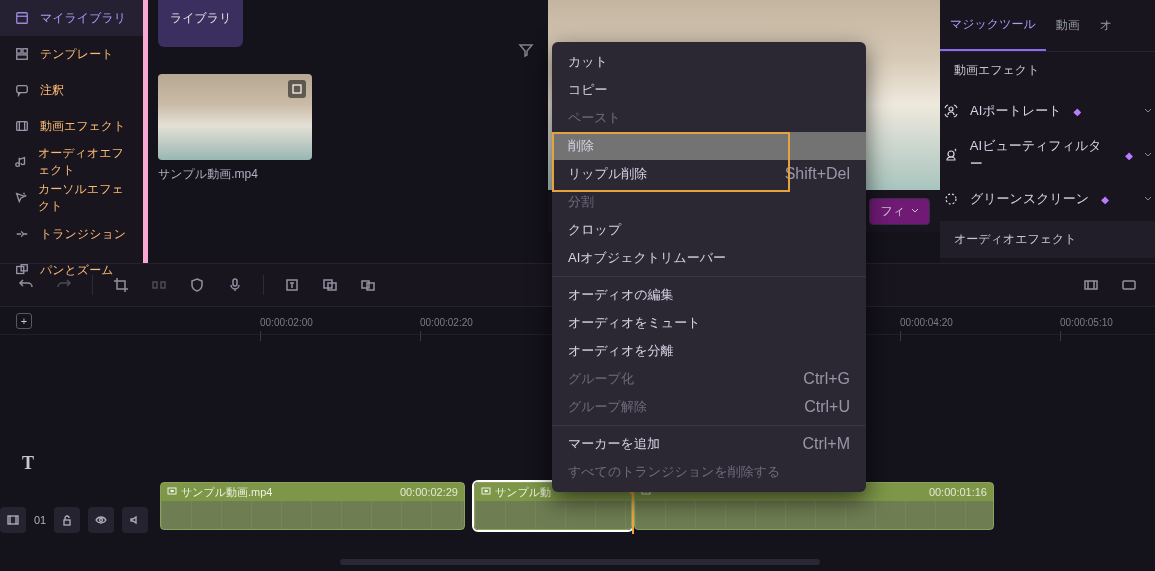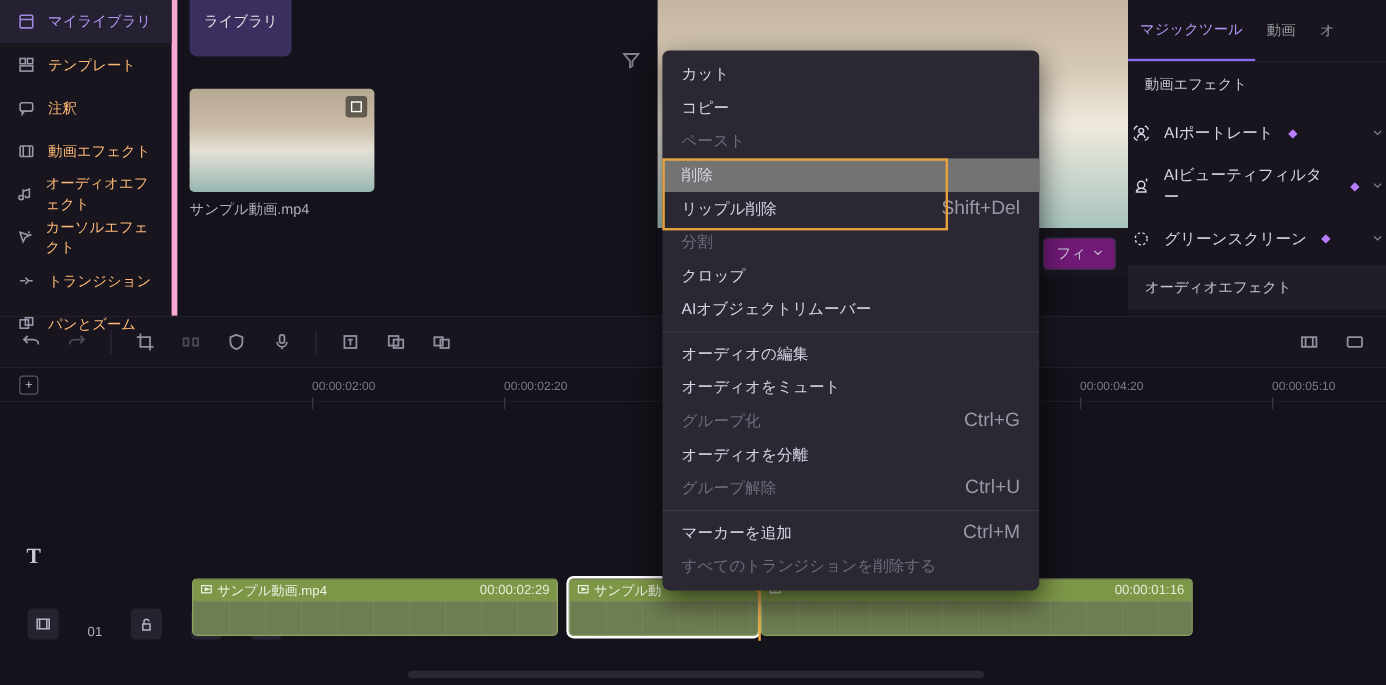--- a/index.html
+++ b/index.html
@@ -46,21 +46,21 @@
 .toolbar .right { margin-left: auto; display: flex; gap: 18px; align-items: center; }
 
 .timeline { position: relative; height: 264px; background: #14121a; }
 .ruler { height: 28px; position: relative; border-bottom: 1px solid #211e29; }
 .ruler .add { position: absolute; left: 16px; top: 6px; width: 16px; height: 16px; border: 1px solid #5a5669; border-radius: 3px; display: flex; align-items: center; justify-content: center; cursor: pointer; font-size: 11px; }
 .ruler-ticks { position: absolute; left: 160px; right: 20px; top: 0; height: 100%; }
 .tick { position: absolute; top: 10px; font-size: 10px; color: #7d7a8c; }
 .tick::after { content: ""; position: absolute; left: 0; top: 14px; width: 1px; height: 10px; background: #3a3746; }
 
 .track-head { position: absolute; left: 12px; top: 140px; width: 32px; height: 32px; display: flex; align-items: center; justify-content: center; color: #c8c5d4; font-size: 18px; font-weight: bold; font-family: Georgia, serif; }
-.track-ctrl { position: absolute; left: 23px; top: 200px; display: flex; gap: 24px; align-items: flex-end; }
+.track-ctrl { position: absolute; left: 0; top: 200px; display: flex; gap: 8px; align-items: center; }
 .track-ctrl .tc { width: 26px; height: 26px; background: #262330; border-radius: 4px; display: flex; align-items: center; justify-content: center; cursor: pointer; font-size: 11px; color: #b2aec1; }
 .track-ctrl .lbl { font-size: 11px; color: #b2aec1; }
 
 .clips { position: absolute; left: 160px; top: 175px; right: 20px; height: 52px; }
 .clip { position: absolute; top: 0; height: 48px; border-radius: 4px; overflow: hidden; border: 1px solid #8aa35c; background: repeating-linear-gradient(90deg,#b7a893 0,#c9bba6 20px,#a8c4be 40px); cursor: pointer; }
 .clip.selected { outline: 2px solid #fff; }
 .clip-head { height: 18px; background: #7d9647; color: #eef3e3; font-size: 11px; display: flex; align-items: center; padding: 0 6px; gap: 4px; }
 .clip-head .dur { margin-left: auto; opacity: .9; }
 .clip-body { height: 30px; background: #6e7d52; background-image: repeating-linear-gradient(90deg,rgba(255,255,255,.06) 0,rgba(255,255,255,.06) 1px,transparent 1px,transparent 30px); }
 
@@ -423,27 +423,27 @@
   <div class="ctx-item">
       <span>AIオブジェクトリムーバー</span>
     </div>
   <div class="ctx-sep"></div>
   <div class="ctx-item">
       <span>オーディオの編集</span>
     </div>
   <div class="ctx-item">
       <span>オーディオをミュート</span>
     </div>
+  <div class="ctx-item">
+      <span>オーディオを分離</span>
+    </div>
   <div class="ctx-item disabled">
       <span>グループ化</span>
       <span class="sc">Ctrl+G</span>
     </div>
-  <div class="ctx-item">
-      <span>オーディオを分離</span>
-    </div>
   <div class="ctx-item disabled">
       <span>グループ解除</span>
       <span class="sc">Ctrl+U</span>
     </div>
   <div class="ctx-sep"></div>
   <div class="ctx-item">
       <span>マーカーを追加</span>
       <span class="sc">Ctrl+M</span>
     </div>
   <div class="ctx-item disabled">

